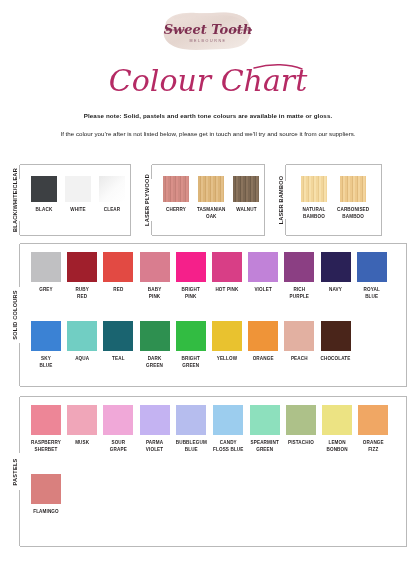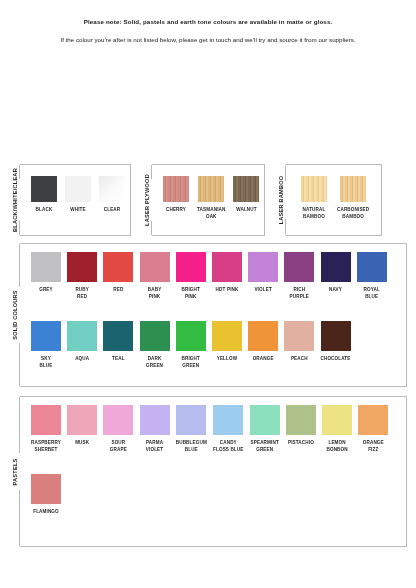--- a/index.html
+++ b/index.html
@@ -134,21 +134,46 @@
   #sec-solid   .sect-frame::before { top: 0;    height: 43px; }
   #sec-solid   .sect-frame::after  { bottom: 0; height: 43px; }
   #sec-pastels .sect-frame::before { top: 0;    height: 56px; }
   #sec-pastels .sect-frame::after  { bottom: 0; height: 56px; }
 </style>
 </head>
 <body>
 
 <div class="header">
 
-
+  <div class="logo-wrap">
+    <svg class="logo-svg" width="104" height="46" viewBox="0 0 104 46">
+      <defs>
+        <linearGradient id="wash" x1="0" y1="0" x2="1" y2="1">
+          <stop offset="0%" stop-color="#efe2dc"></stop>
+          <stop offset="45%" stop-color="#e3d3cc"></stop>
+          <stop offset="100%" stop-color="#f3ebe6"></stop>
+        </linearGradient>
+      </defs>
+      <path d="M10,14 C14,7 26,4 40,5 C54,6 68,3 80,6 C92,9 96,18 94,27 C92,36 82,41 68,41 C54,41 40,43 27,41 C14,39 6,31 8,23 Z" fill="url(#wash)" opacity="0.95"></path>
+      <path d="M18,10 C30,6 50,7 64,6 C76,5 88,9 90,16" fill="none" stroke="#e9dcd6" stroke-width="3" opacity="0.7"></path>
+      <line x1="12" y1="22" x2="30" y2="22" stroke="#8c3b5e" stroke-width="0.7"></line>
+      <line x1="76" y1="22" x2="94" y2="22" stroke="#8c3b5e" stroke-width="0.7"></line>
+      <circle cx="11" cy="22" r="1" fill="#8c3b5e"></circle>
+      <circle cx="95" cy="22" r="1" fill="#8c3b5e"></circle>
+      <text x="52" y="26" text-anchor="middle" font-family="'DejaVu Serif',serif" font-size="13" font-style="italic" font-weight="bold" fill="#7e2f51">Sweet Tooth</text>
+      <text x="52" y="34" text-anchor="middle" font-family="'Liberation Sans',sans-serif" font-size="3.6" letter-spacing="1.6" fill="#8c5b6e">MELBOURNE</text>
+    </svg>
+  </div>
+
+  <div class="chart-title">
+    <svg width="300" height="44" viewBox="0 0 300 44">
+      <text id="title-text" x="150" y="33" text-anchor="middle" font-family="'DejaVu Serif', serif" font-size="30" font-style="italic" fill="#b52a64">Colour Chart</text>
+      <path d="M196,10 C214,5 232,6 244,11" fill="none" stroke="#b52a64" stroke-width="1.4" stroke-linecap="round"></path>
+    </svg>
+  </div>
 
   <p class="note-bold">Please note: Solid, pastels and earth tone colours are available in matte or gloss.</p>
   <p class="note-regular">If the colour you’re after is not listed below, please get in touch and we’ll try and source it from our suppliers.</p>
 </div>
 
 <div class="sect" id="sec-bwc">
   <div class="sect-frame"></div>
   <div class="vlabel">
     <span>BLACK/WHITE/CLEAR</span>
   </div>

